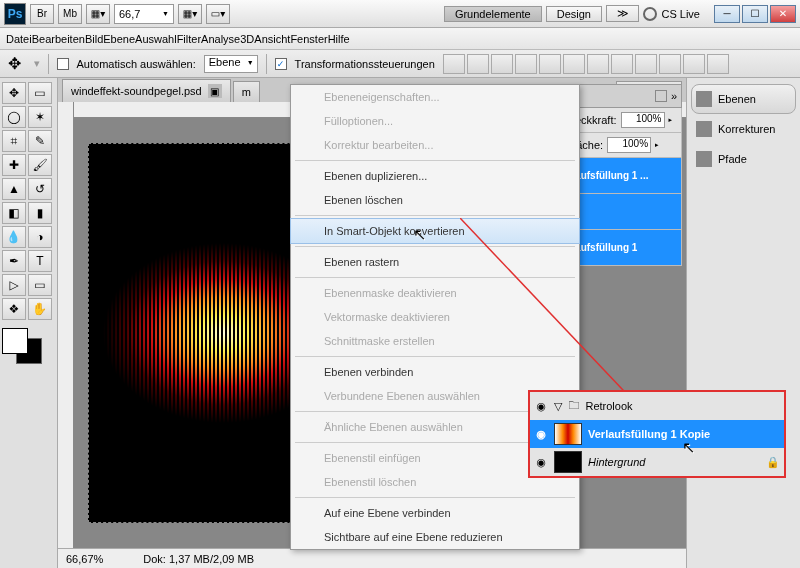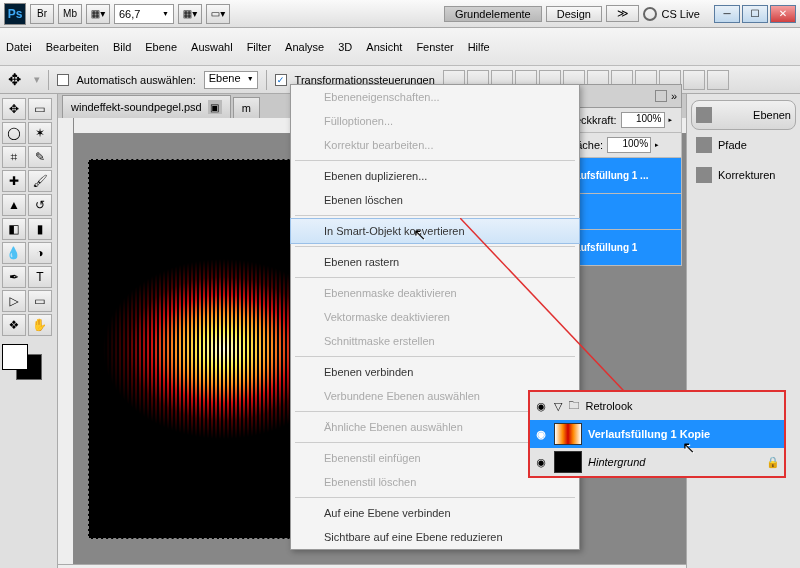--- a/index.html
+++ b/index.html
@@ -11,21 +11,21 @@
 .zoom-dd { width: 60px; height: 20px; background: #fff; border: 1px solid #999; display: flex; align-items: center; padding: 0 4px; }
 .zoom-dd::after { content: "▼"; font-size: 7px; margin-left: auto; }
 .spacer { flex: 1; }
 .workspace-btn { padding: 1px 10px; border: 1px solid #999; background: linear-gradient(#f8f8f8,#e0e0e0); }
 .workspace-btn.active { background: linear-gradient(#d0d0d0,#b8b8b8); }
 .cslive-ring { width: 14px; height: 14px; border: 2px solid #666; border-radius: 50%; }
 .win-controls { display: flex; gap: 2px; }
 .win-btn { width: 26px; height: 18px; border: 1px solid #5a7ca0; background: linear-gradient(#e8f0f8,#c0d8ee); display: flex; align-items: center; justify-content: center; font-size: 10px; }
 .win-btn.close { background: linear-gradient(#f5a0a0,#d04040); color: #fff; }
 
-.menubar { height: 38px; background: linear-gradient(#f5f5f5,#e5e5e5); border-bottom: 1px solid #bbb; display: flex; align-items: center; padding: 0 6px; gap: 14px; }
+.menubar { height: 22px; background: linear-gradient(#f5f5f5,#e5e5e5); border-bottom: 1px solid #bbb; display: flex; align-items: center; padding: 0 6px; }
 .menubar span { cursor: default; }
 
 .optbar { height: 28px; background: linear-gradient(#eee,#ddd); border-bottom: 1px solid #aaa; display: flex; align-items: center; padding: 0 6px; gap: 8px; }
 .move-icon { width: 20px; height: 20px; position: relative; }
 .move-icon::before { content: "✥"; font-size: 16px; position: absolute; top: 0; left: 2px; }
 .dd-small { height: 18px; background: #fff; border: 1px solid #999; padding: 0 16px 0 4px; position: relative; }
 .dd-small::after { content: "▼"; font-size: 7px; position: absolute; right: 3px; top: 3px; }
 .check { width: 12px; height: 12px; background: #fff; border: 1px solid #666; display: inline-flex; align-items: center; justify-content: center; font-size: 9px; color: #06c; }
 .opt-icons { display: flex; gap: 2px; }
 .opt-icon { width: 22px; height: 20px; background: linear-gradient(#f0f0f0,#d8d8d8); border: 1px solid #aaa; }
@@ -47,21 +47,21 @@
 .ruler-v { position: absolute; top: 0; left: 0; bottom: 0; width: 16px; background: #eee; border-right: 1px solid #888; }
 .artwork { width: 270px; height: 380px; background: #000; position: relative; border: 1px dashed #888; margin-top: 16px; }
 .waveform { position: absolute; top: 50%; left: 50%; transform: translate(-50%,-50%); width: 240px; height: 300px; background:
   radial-gradient(ellipse 50% 30% at 50% 50%, #fffde0 0%, #fff050 20%, #ff9020 40%, #cc1010 60%, #4a0000 80%, #000 100%);
   -webkit-mask: repeating-linear-gradient(90deg, #000 0 2px, transparent 2px 4px);
   mask: repeating-linear-gradient(90deg, #000 0 2px, transparent 2px 4px); }
 .status { height: 20px; background: #eee; border-top: 1px solid #aaa; display: flex; align-items: center; padding: 0 8px; gap: 40px; }
 
 .rpanel { width: 114px; background: #e4e4e4; border-left: 1px solid #aaa; padding: 6px 4px; }
 .rpanel-item { display: flex; align-items: center; gap: 6px; padding: 6px 4px; border: 1px solid transparent; }
-.rpanel-item.active { background: linear-gradient(#f0f0f0,#d8d8d8); border: 1px solid #aaa; border-radius: 8px; justify-content: space-between; }
+.rpanel-item.active { background: linear-gradient(#f0f0f0,#d8d8d8); border: 1px solid #aaa; border-radius: 8px; }
 .ricon { width: 16px; height: 16px; background: #888; }
 
 
 .ctxmenu { position: absolute; left: 290px; top: 84px; width: 290px; background: #f4f4f4; border: 1px solid #999; box-shadow: 2px 2px 6px rgba(0,0,0,.3); z-index: 50; }
 .ctxmenu .item { padding: 6px 33px; color: #333; }
 .ctxmenu .item.dis { color: #aaa; }
 .ctxmenu .item.hov { background: linear-gradient(#e6f0fb,#cfe4f8); border: 1px solid #9ac0e8; margin: -1px; position: relative; }
 .ctxmenu .sep { height: 1px; background: #ccc; margin: 3px 4px; }
 .cursor { position: absolute; width: 14px; height: 18px; pointer-events: none; }
 .cursor::before { content: "↖"; font-size: 16px; color: #000; text-shadow: 1px 1px 0 #fff; }
@@ -207,25 +207,25 @@
     </div>
   </div>
 
   <div class="rpanel">
     <div class="rpanel-item active">
         <div class="ricon"></div>
         <span>Ebenen</span>
       </div>
     <div class="rpanel-item">
         <div class="ricon"></div>
-        <span>Pfade</span>
+        <span>Korrekturen</span>
       </div>
     <div class="rpanel-item">
         <div class="ricon"></div>
-        <span>Korrekturen</span>
+        <span>Pfade</span>
       </div>
   </div>
 </div>
 
 <div class="layerspanel">
   <div class="lp-head">
     <div style="width:12px;height:12px;border:1px solid #888"></div>
     <span>»</span>
   </div>
   <div class="lp-row">

